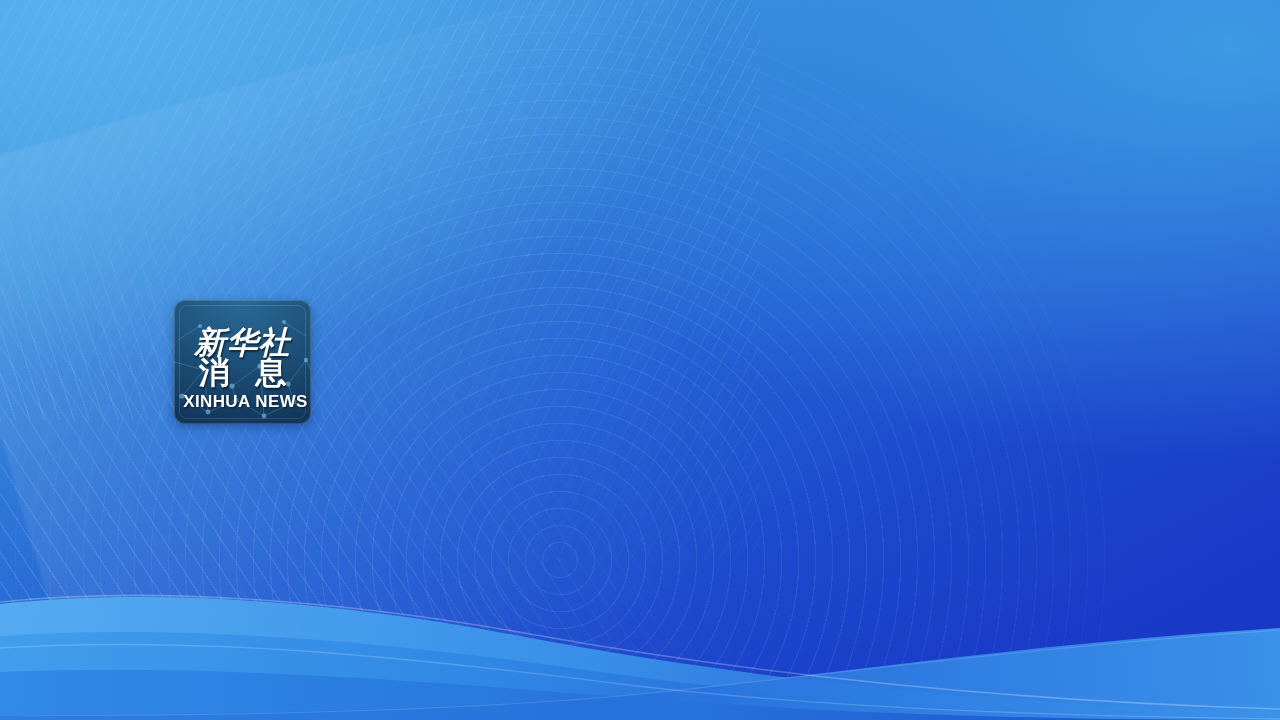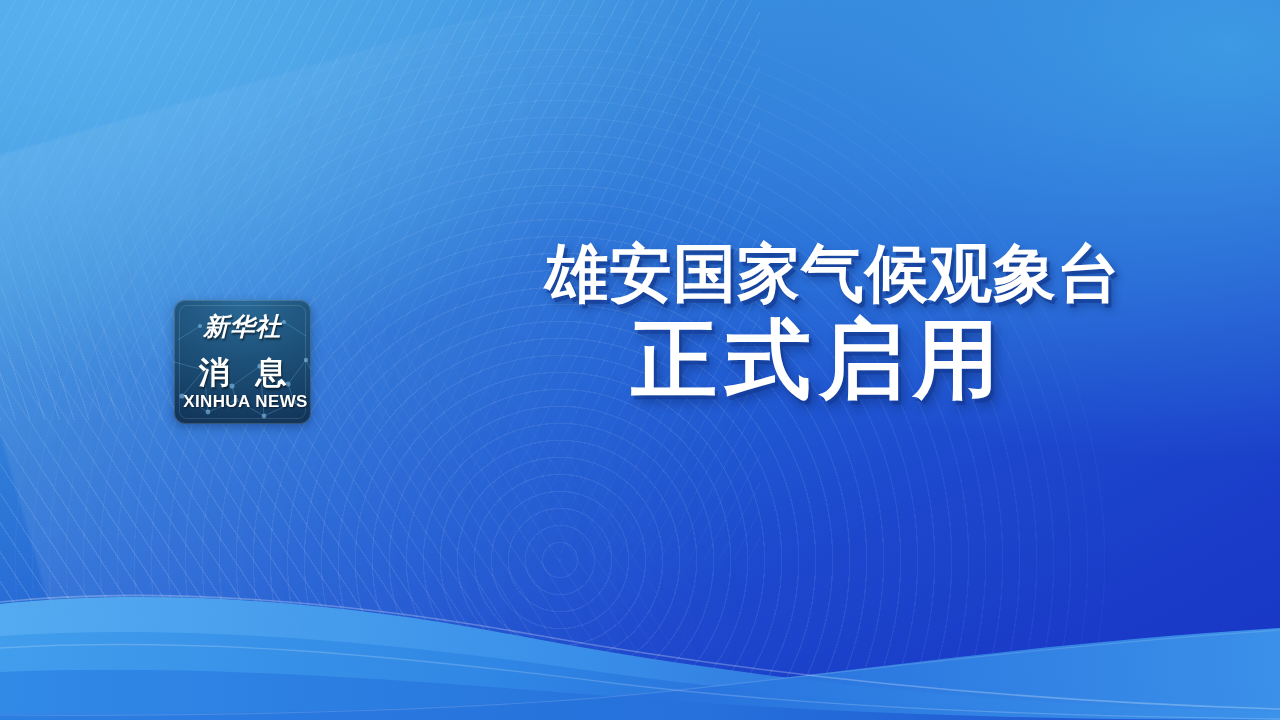--- a/index.html
+++ b/index.html
@@ -110,21 +110,21 @@
   }
   .badge-cn {
     position: absolute; left: 0; right: 0;
     text-align: center;
     color: #ffffff;
     font-family: "Liberation Serif", "DejaVu Serif", serif;
     font-weight: 700;
     text-shadow: 1px 2px 2px rgba(0,0,0,0.55);
     white-space: nowrap;
   }
-  .badge-cn.l1 { top: 10px;  font-size: 25px; letter-spacing: 1px; font-style: italic; }
+  .badge-cn.l1 { top: 22px;  font-size: 31px; letter-spacing: 1px; font-style: italic; }
   .badge-cn.l2 { top: 52px;  font-size: 31px; letter-spacing: 9px; text-indent: 9px; }
   .badge-en {
     position: absolute; left: 0; right: 0; top: 92px;
     text-align: center;
     color: #ffffff;
     font-family: "Liberation Sans", sans-serif;
     font-weight: 700;
     font-size: 17px;
     letter-spacing: 0.4px;
     text-shadow: 1px 1px 2px rgba(0,0,0,0.6);
@@ -237,18 +237,14 @@
         <circle cx="26" cy="26" r="2.0"></circle>
         <circle cx="110" cy="22" r="2.0"></circle>
       </g>
     </svg>
     <div class="inner-ring"></div>
     <div class="badge-cn l1">新华社</div>
     <div class="badge-cn l2">消 息</div>
     <div class="badge-en">XINHUA NEWS</div>
   </div>
 
-  <div id="headline">
-    <div id="headline-main">雄安国家气候观象台</div>
-    <div id="headline-sub">正式启用</div>
-  </div>
 
 </div>
 
 </body></html>

